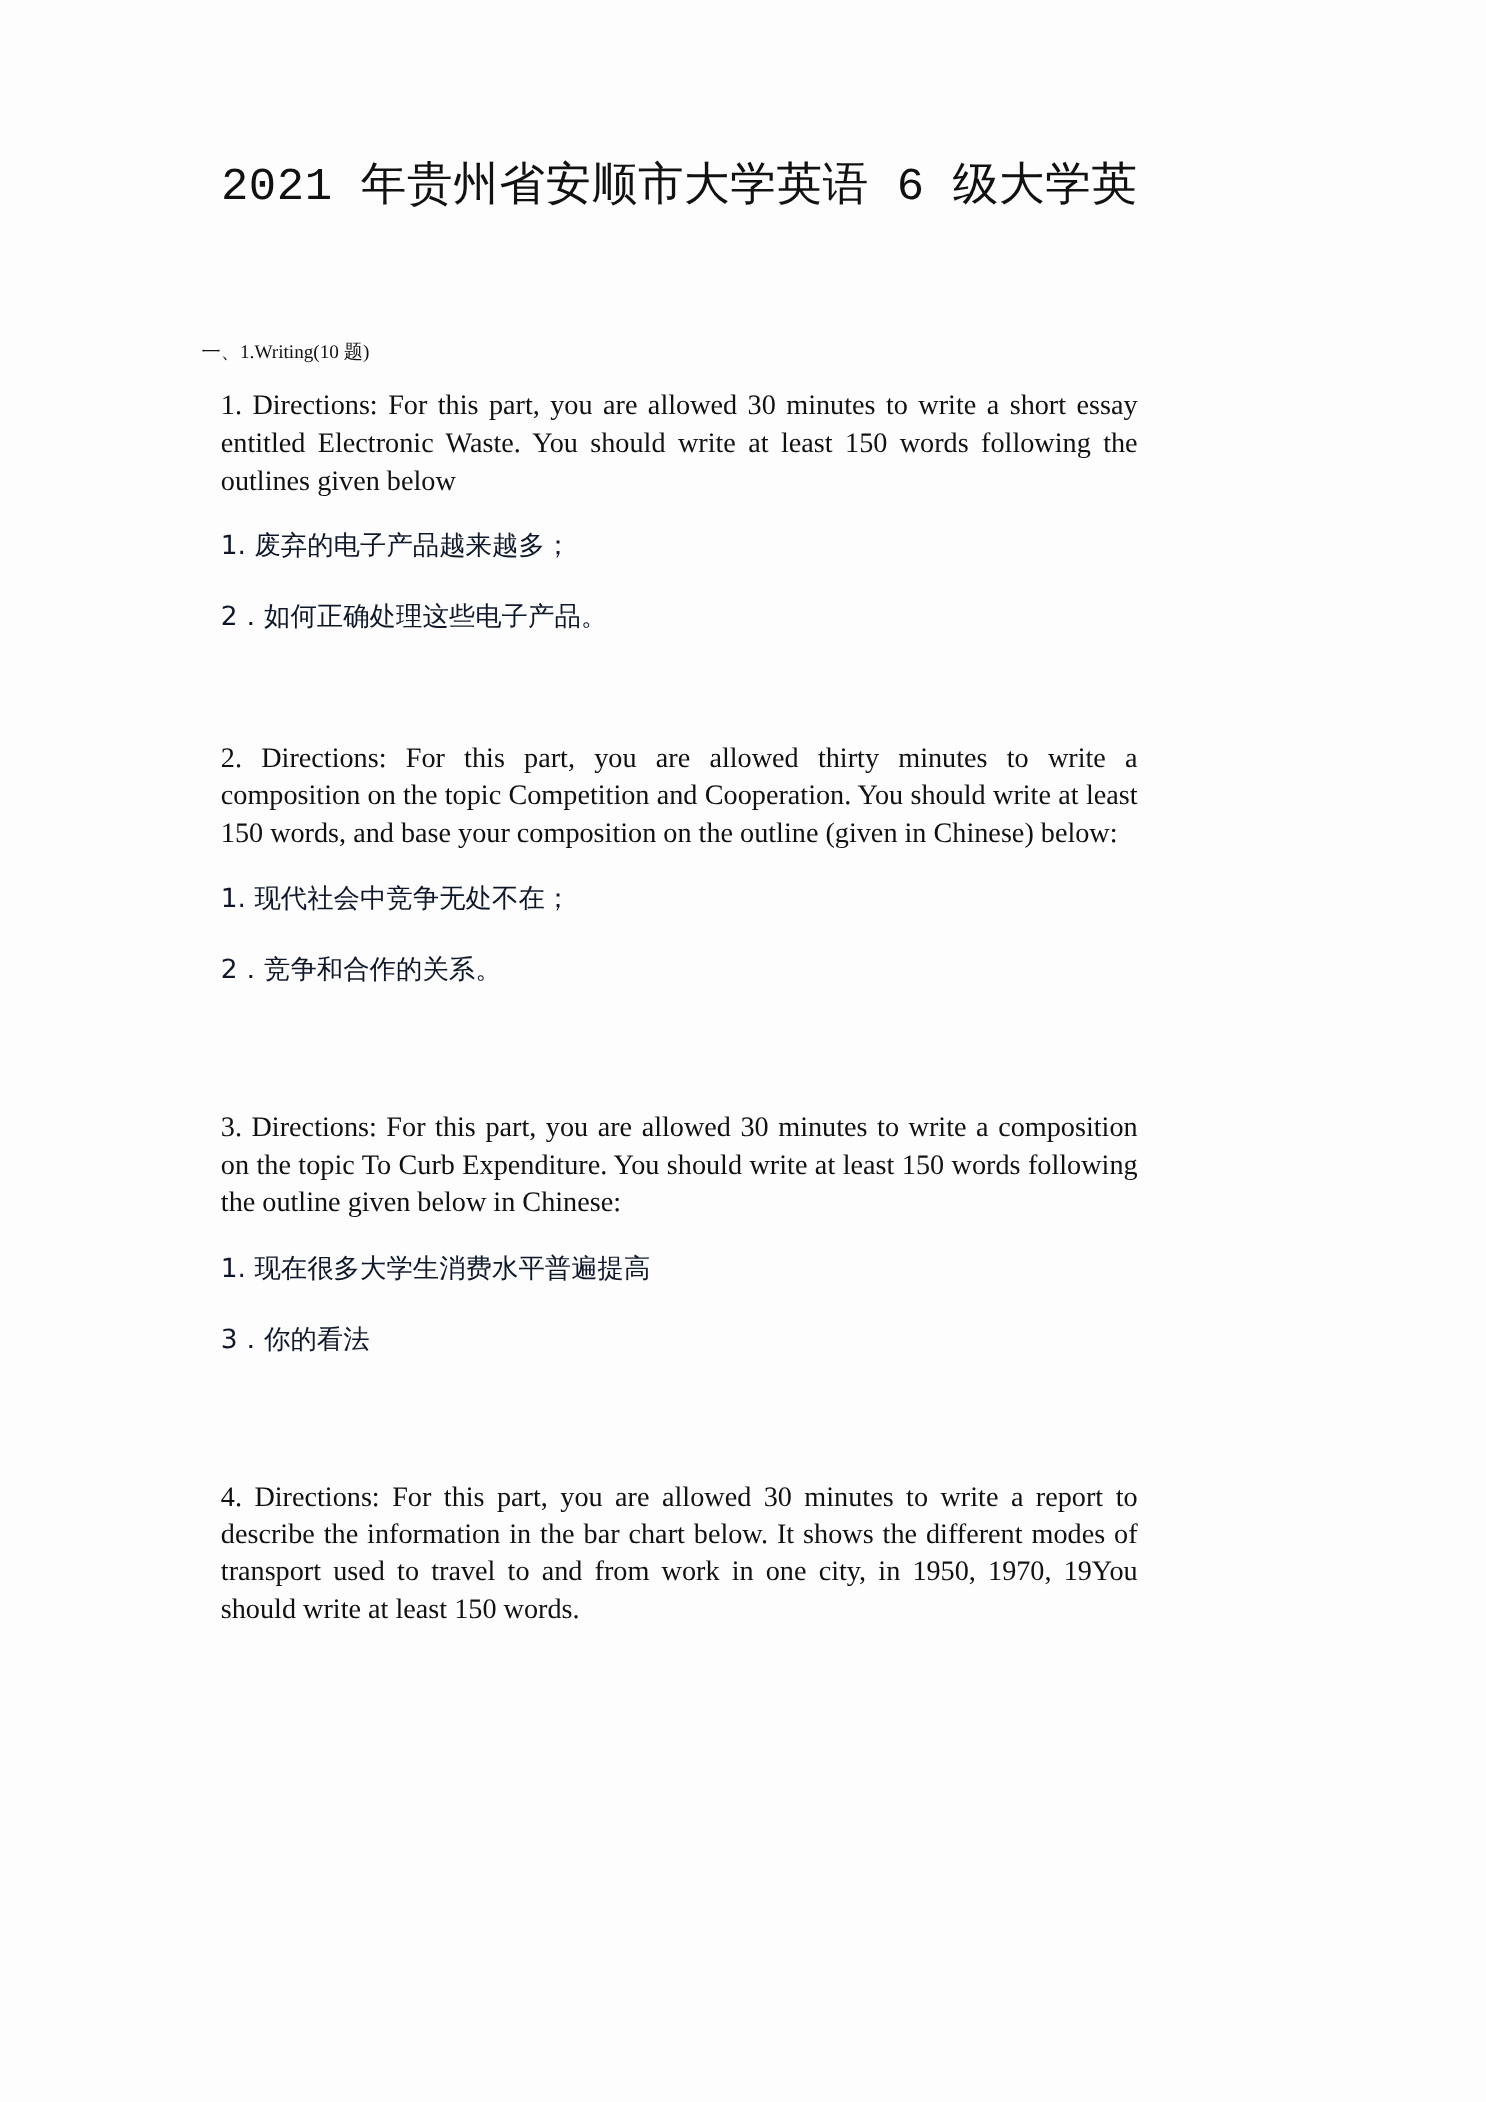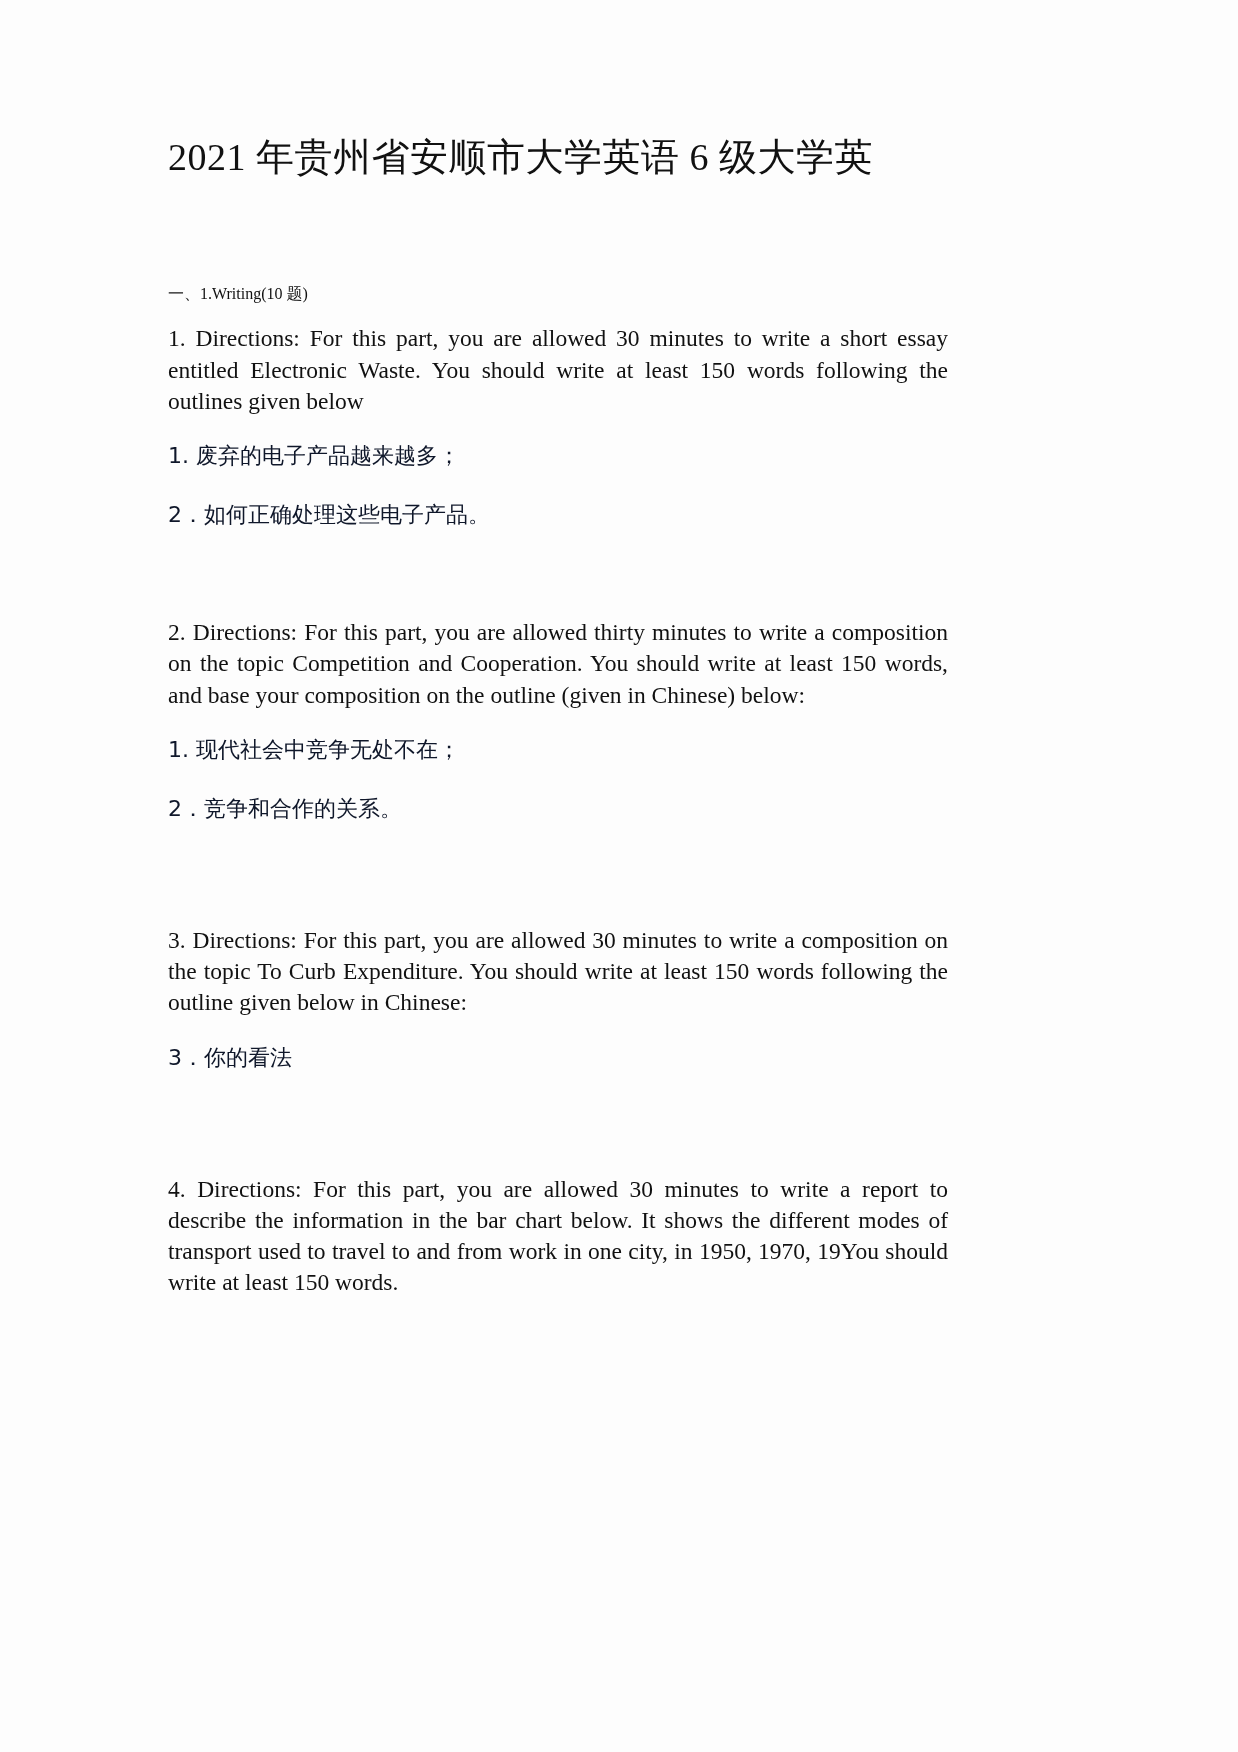--- a/index.html
+++ b/index.html
@@ -27,24 +27,24 @@
     position: absolute;
     left: 168px;
     top: 0;
     width: 780px;
   }
 
   
   .doc-title {
     margin: 0;
     padding-top: 128px;
-    font-family: Liberation Serif, serif;
+    font-family: Liberation Mono, monospace;
     font-size: 38px;
     line-height: 1.55;
-    text-align: left;
+    text-align: right;
     font-weight: 400;
     letter-spacing: 0.5px;
     color: #111;
   }
   .doc-title .ln {
     display: block;
   }
 
   
   .form-row {
@@ -74,20 +74,21 @@
   .section-heading {
     margin-top: 96px;
     font-size: 16px;
     line-height: 1.4;
     color: #111;
   }
 
   
   .question {
     margin-top: 18px;
+    margin-left: 16px;
   }
   .q-directions {
     font-size: 23.5px;
     line-height: 1.33;
     text-align: justify;
     text-align-last: left;
     color: #111;
     margin: 0;
   }
   .q-directions.spread {
@@ -136,20 +137,21 @@
         <div class="outline-item">1. 现代社会中竞争无处不在；</div>
         <div class="outline-item">2．竞争和合作的关系。</div>
       </div>
     </div>
 
     <div class="gap-xl"></div>
 
     <div class="question">
       <p class="q-directions spread">3. Directions: For this part, you are allowed 30 minutes to write a composition on the topic To Curb Expenditure. You should write at least 150 words following the outline given below in Chinese:</p>
       <div class="q-outline">
+        <div class="outline-item">1. 现在很多大学生消费水平普遍提高</div>
         <div class="outline-item">3．你的看法</div>
       </div>
     </div>
 
     <div class="gap-xl"></div>
 
     <div class="question">
       <p class="q-directions spread">4. Directions: For this part, you are allowed 30 minutes to write a report to describe the information in the bar chart below. It shows the different modes of transport used to travel to and from work in one city, in 1950, 1970, 19You should write at least 150 words.</p>
     </div>
 

